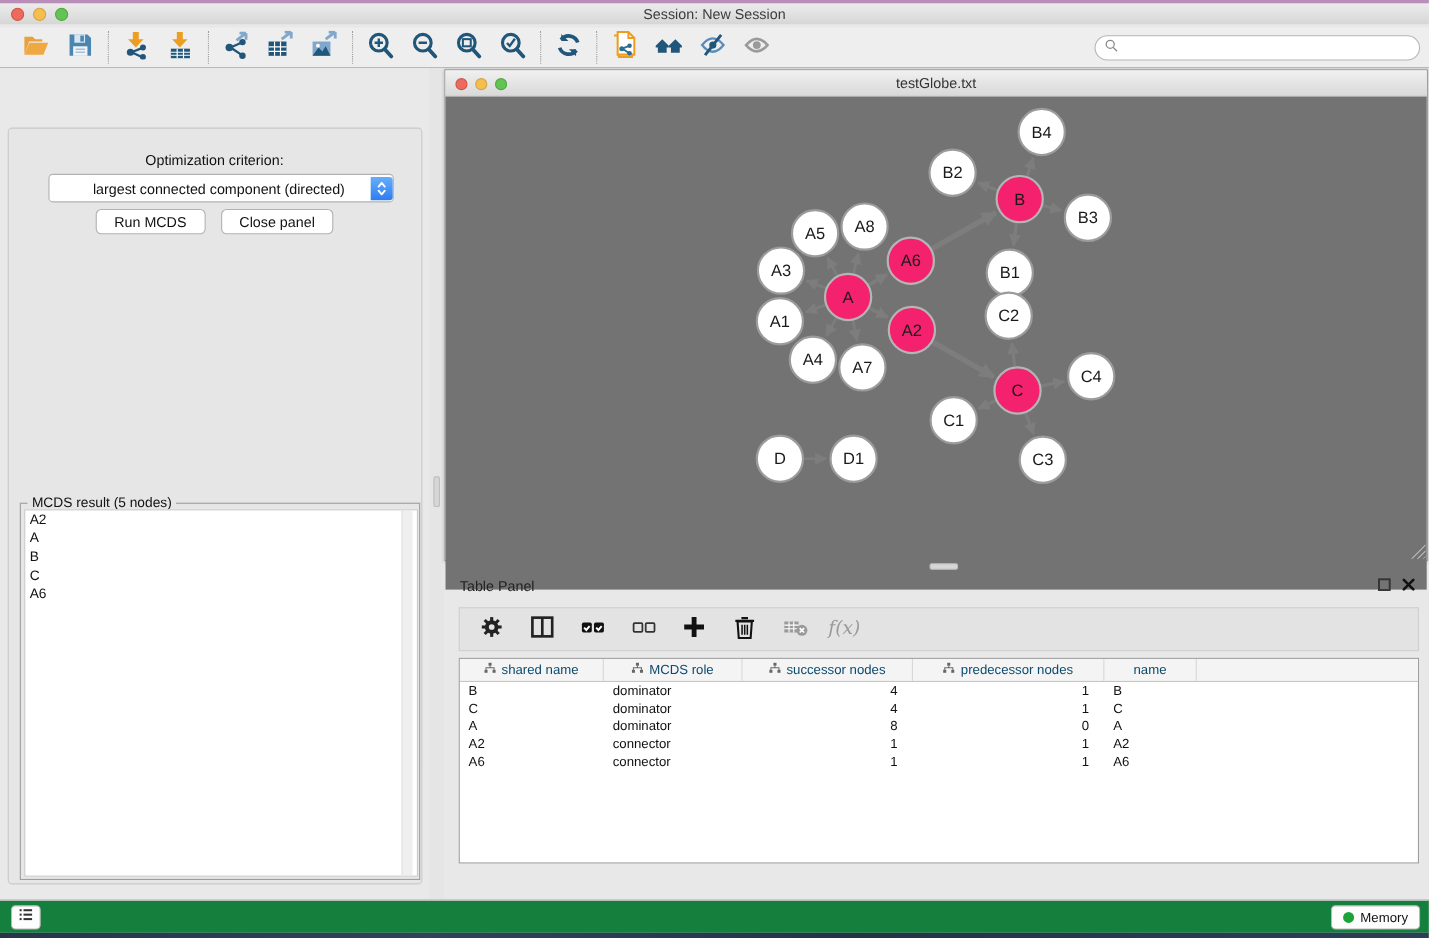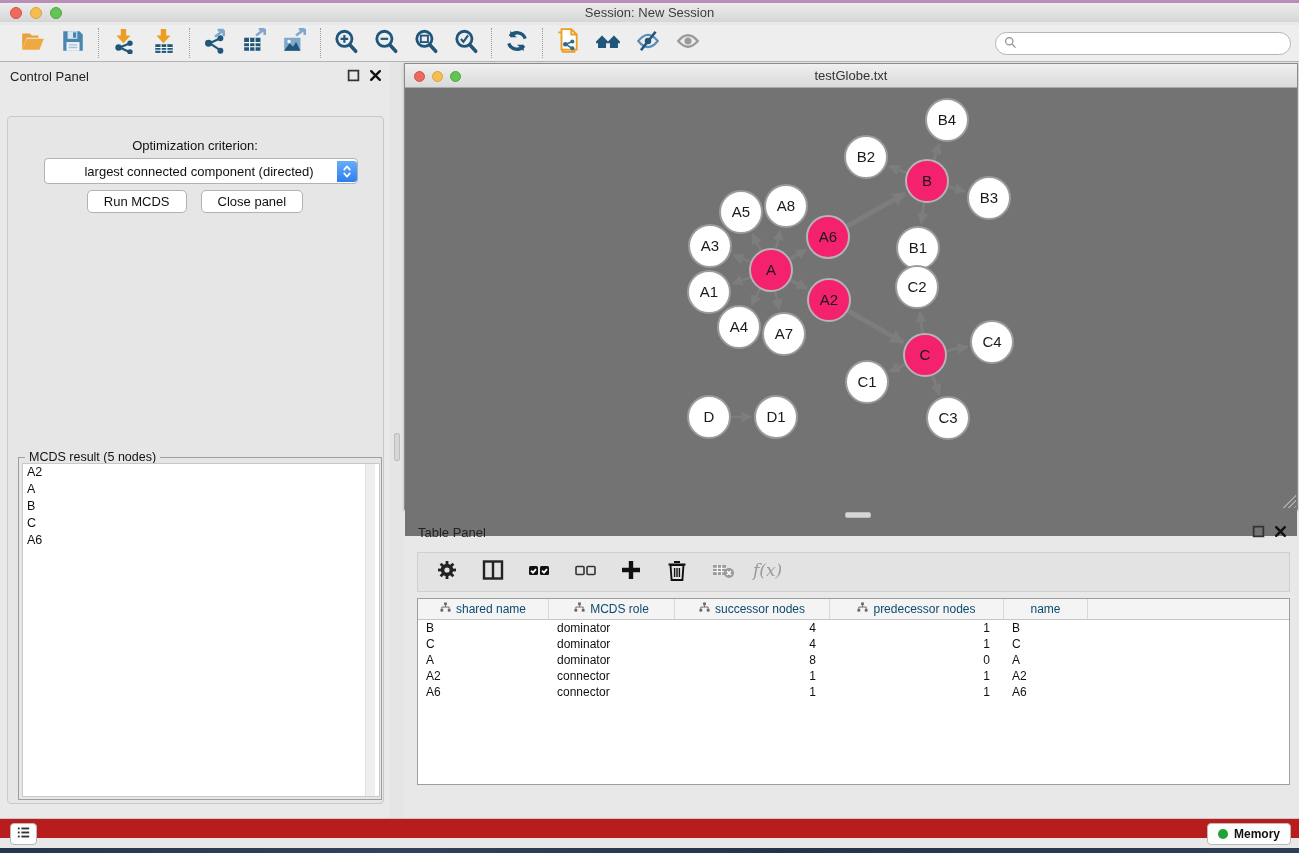--- a/index.html
+++ b/index.html
@@ -108,22 +108,22 @@
     font-size:12px; color:#0c4a6e; border-right:1px solid #d8d8d8; }
   .th svg { width:11px; height:11px; }
   .trow { display:flex; height:16px; }
   .td { font-size:12px; color:#111; line-height:16px; white-space:nowrap; overflow:hidden; }
   .td.left { text-align:left; padding-left:8px; }
   .td.right { text-align:right; padding-right:14px; }
 
   .tp-tabs { position:absolute; left:0; top:726px; width:895px; display:flex; justify-content:center; }
 
   
-  .statusbar { position:absolute; left:0; top:818px; width:1299px; height:20px;
-    background:#b91c1c; border-top:1px solid #c6c6c6;font-weight:bold; }
+  .statusbar { position:absolute; left:0; top:818px; width:1299px; height:30px;
+    background:#15803d; border-top:1px solid #c6c6c6; }
   .status-list-btn { position:absolute; left:10px; top:4px; width:27px; height:22px;
     background:#fdfdfd; border:1px solid #b9b9b9; border-radius:4px;
     display:flex; align-items:center; justify-content:center; }
   .status-list-btn svg { width:17px; height:17px; }
   .memory-btn { position:absolute; right:8px; top:4px; height:22px; padding:0 10px;
     background:#fdfdfd; border:1px solid #b9b9b9; border-radius:4px;
     display:flex; align-items:center; gap:6px; font-size:12px; color:#111; }
   .memory-dot { width:10px; height:10px; border-radius:50%; background:#1fa23a; }
   .wallpaper { position:absolute; left:0; top:848px; width:1299px; height:5px;
     background:linear-gradient(90deg,#27354b,#31425c 30%,#253349 60%,#2e3e57); }
@@ -290,35 +290,20 @@
             <circle cx="6.5" cy="6.5" r="4.5" fill="none" stroke="#8a8a8a" stroke-width="1.4"></circle>
             <path d="M10 10l4.2 4.2" stroke="#8a8a8a" stroke-width="1.4"></path>
           </svg></span>
       <input placeholder="" style="">
     </div>
   </div>
 
   <div class="content">
 
     <div class="control-panel">
-      <div class="cp-head">
-        <span class="cp-title">Control Panel</span>
-        <span class="panel-icons">
-          <span class="ic-float">
-              <svg viewBox="0 0 12 12">
-                <rect x="1.5" y="1.5" width="9" height="9" fill="none" stroke="#333" stroke-width="1.6"></rect>
-              </svg>
-            </span>
-          <span class="ic-close">
-              <svg viewBox="0 0 12 12">
-                <path d="M2 2l8 8M10 2l-8 8" stroke="#111" stroke-width="2.2" stroke-linecap="round"></path>
-              </svg>
-            </span>
-        </span>
-      </div>
       <div class="cp-body"></div>
       <div class="opt-label">Optimization criterion:</div>
       <div class="cp-select">
         <span class="val">largest connected component (directed)</span>
         <span class="stepper">
           <svg viewBox="0 0 10 16">
               <path d="M2 6l3-3.5L8 6M2 10l3 3.5L8 10" stroke="#fff" stroke-width="1.8" fill="none" stroke-linecap="round" stroke-linejoin="round"></path>
             </svg>
         </span>
       </div>

